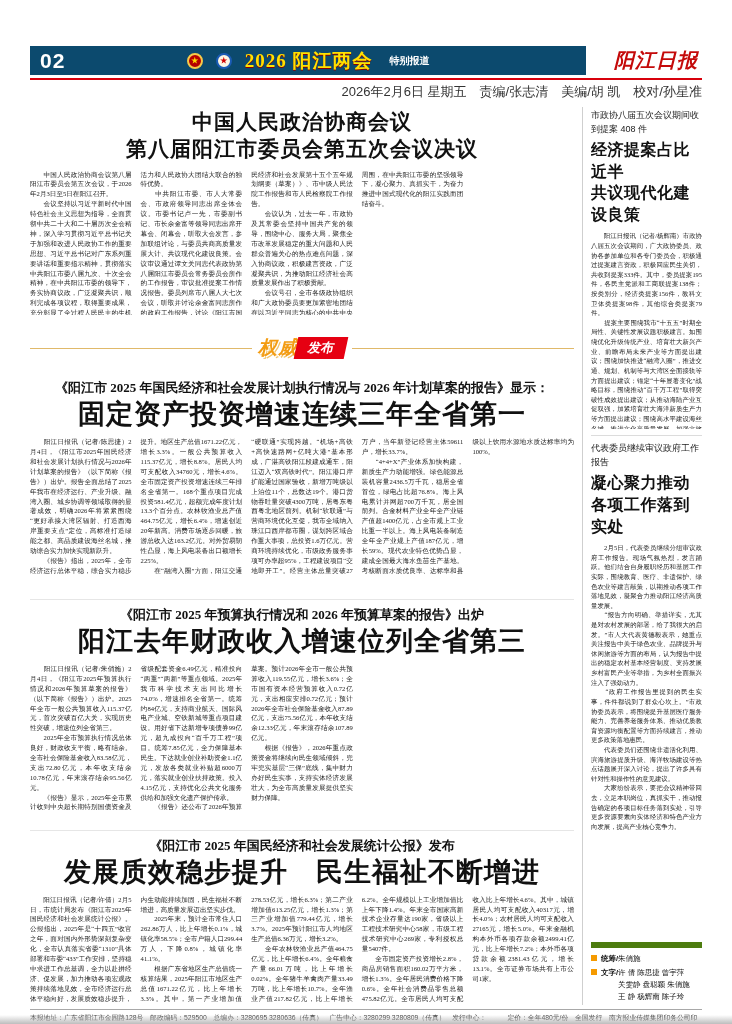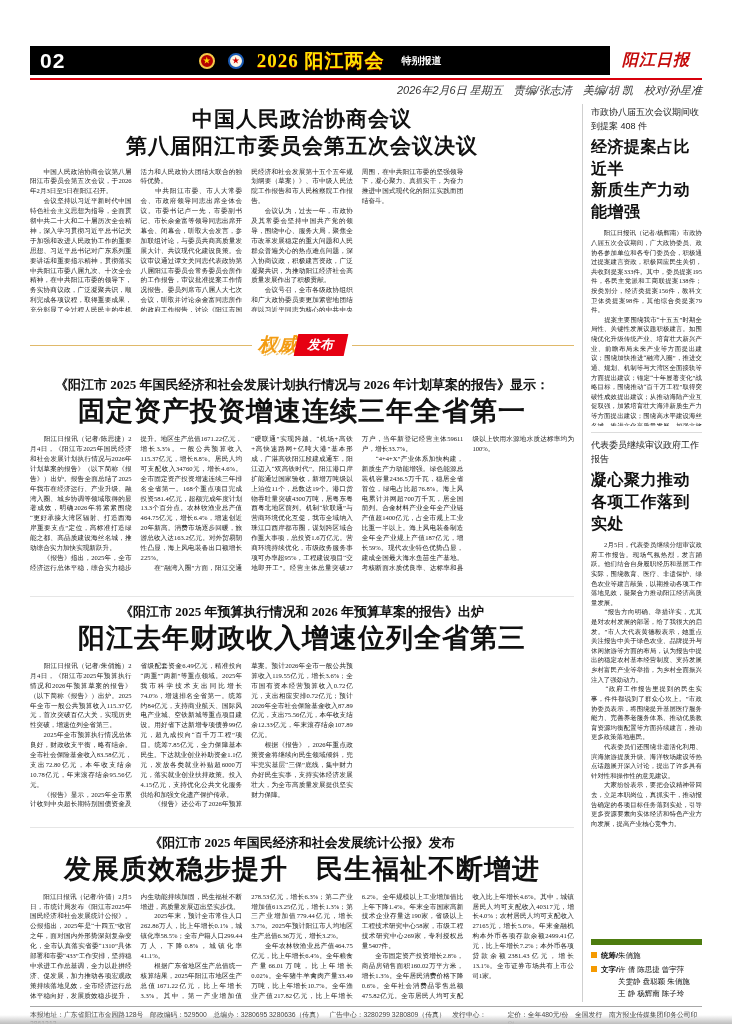--- a/index.html
+++ b/index.html
@@ -1,34 +1,34 @@
 <!DOCTYPE html>
 <html lang="zh"><head>
 <meta charset="utf-8">
 <style>
   html,body{margin:0;padding:0;background:#e8e8e8;}
   .page{position:relative;width:732px;height:1024px;background:#ffffff;margin:0 auto;
         font-family:"Liberation Serif","DejaVu Serif",serif;color:#111;overflow:hidden;
         box-sizing:border-box;padding:46px 30px 6px 30px;}
   
   .banner-row{display:flex;align-items:stretch;height:29px;}
-  .red-banner{flex:1;background:#000000;display:flex;align-items:center;position:relative;padding:0 10px;}
+  .red-banner{flex:1;background:#0c4a6e;display:flex;align-items:center;position:relative;padding:0 10px;}
   .page-num{color:#fff;font-size:21px;font-weight:bold;font-family:"Liberation Sans",sans-serif;letter-spacing:1px;}
   .banner-center{position:absolute;left:0;right:0;display:flex;align-items:center;justify-content:center;gap:13px;}
   .emblem{width:16px;height:16px;border-radius:50%;display:inline-flex;align-items:center;justify-content:center;box-sizing:border-box;}
   .emblem-national{background:#b50000;border:2px solid #f7c948;}
   .emblem-national::before{content:"★";color:#ffd700;font-size:8px;line-height:1;}
   .emblem-cppcc{background:#fdf6e3;border:2px solid #1a5bb5;}
   .emblem-cppcc::before{content:"★";color:#d00000;font-size:8px;line-height:1;}
   .banner-title{color:#ffe100;font-size:19px;font-weight:900;letter-spacing:1px;text-shadow:0 1px 0 #8a0000;}
   .banner-sub{color:#ffffff;font-size:10px;font-weight:bold;margin-left:4px;}
   .masthead{width:92px;display:flex;align-items:center;justify-content:center;
-            color:#c40a0a;font-size:16px;font-weight:900;font-style:italic;letter-spacing:1px;}
+            color:#c40a0a;font-size:20px;font-weight:900;font-style:italic;letter-spacing:1px;padding-left:24px;}
   .red-rule{height:2px;background:#d8000c;margin-top:3px;}
-  .dateline{font-size:11px;color:#333;text-align:right;margin-top:3px;font-family:"Liberation Sans",sans-serif;font-style:italic;}
+  .dateline{font-size:13px;color:#333;text-align:right;margin-top:3px;font-family:"Liberation Sans",sans-serif;}
   
   .content{display:flex;margin-top:6px;height:898px;overflow:hidden;}
   .left-col{width:544px;display:flex;flex-direction:column;}
   .right-col{flex:1;border-left:1px solid #cfcfcf;margin-left:8px;padding-left:8px;
              display:flex;flex-direction:column;overflow:hidden;}
   section{overflow:hidden;}
   .kicker{font-size:13px;font-weight:bold;text-align:center;margin:4px 0 2px 0;}
   h1.headline{font-size:21px;font-weight:900;text-align:center;line-height:1.3;margin:2px 0 6px 0;letter-spacing:1px;}
   h2.headline{font-size:27px;font-weight:900;text-align:center;line-height:1.15;margin:2px 0 7px 0;letter-spacing:1px;}
   .art-body{font-size:6.6px;line-height:1.5;text-align:justify;white-space:pre-line;color:#1a1a1a;
@@ -146,21 +146,21 @@
       </section>
 
     </div>
 
     <div class="right-col">
 
       <section>
         <div class="side-kicker">市政协八届五次会议期间收到提案 408 件</div>
         <div class="side-headline">
           <span>经济提案占比近半</span><br>
-          <span>新质生产力动能增强</span>
+          <span>共议现代化建设良策</span>
         </div>
         <div class="side-body body-proposals">　　阳江日报讯（记者/杨辉南）市政协八届五次会议期间，广大政协委员、政协各参加单位和各专门委员会，积极通过提案建言资政，积极回应民生关切，共收到提案333件。其中，委员提案195件，各民主党派和工商联提案138件；按类别分，经济类提案156件，教科文卫体类提案98件，其他综合类提案79件。
 　　提案主要围绕我市“十五五”时期全局性、关键性发展议题积极建言。如围绕优化升级传统产业、培育壮大新兴产业、前瞻布局未来产业等方面提出建议；围绕加快推进“融湾入圈”，推进交通、规划、机制等与大湾区全面接轨等方面提出建议；锚定“十年显著变化”战略目标，围绕推动“百千万工程”取得突破性成效提出建议；从推动海陆产业互促双强，加紧培育壮大海洋新质生产力等方面提出建议；围绕高水平建设海丝名城，推进文化高质量发展，加强文旅融合培育新增长点，创新多元化消费场景提出建议；从持续深化绿美阳江生态建设，着力推动绿色生产生活方式加快形成，实现生态保护与经济发展协同共进提出建议。
 　　提案还注重倾听民声，积极回应民生关切，如就推动高质量充分就业、提高居民收入、推动教育优质均衡发展、提升医疗水平、支持生育等提出建议。</div>
       </section>
 
       <div class="side-sep"></div>
 
       <section class="sec-review">
         <div class="side-kicker">代表委员继续审议政府工作报告</div>

